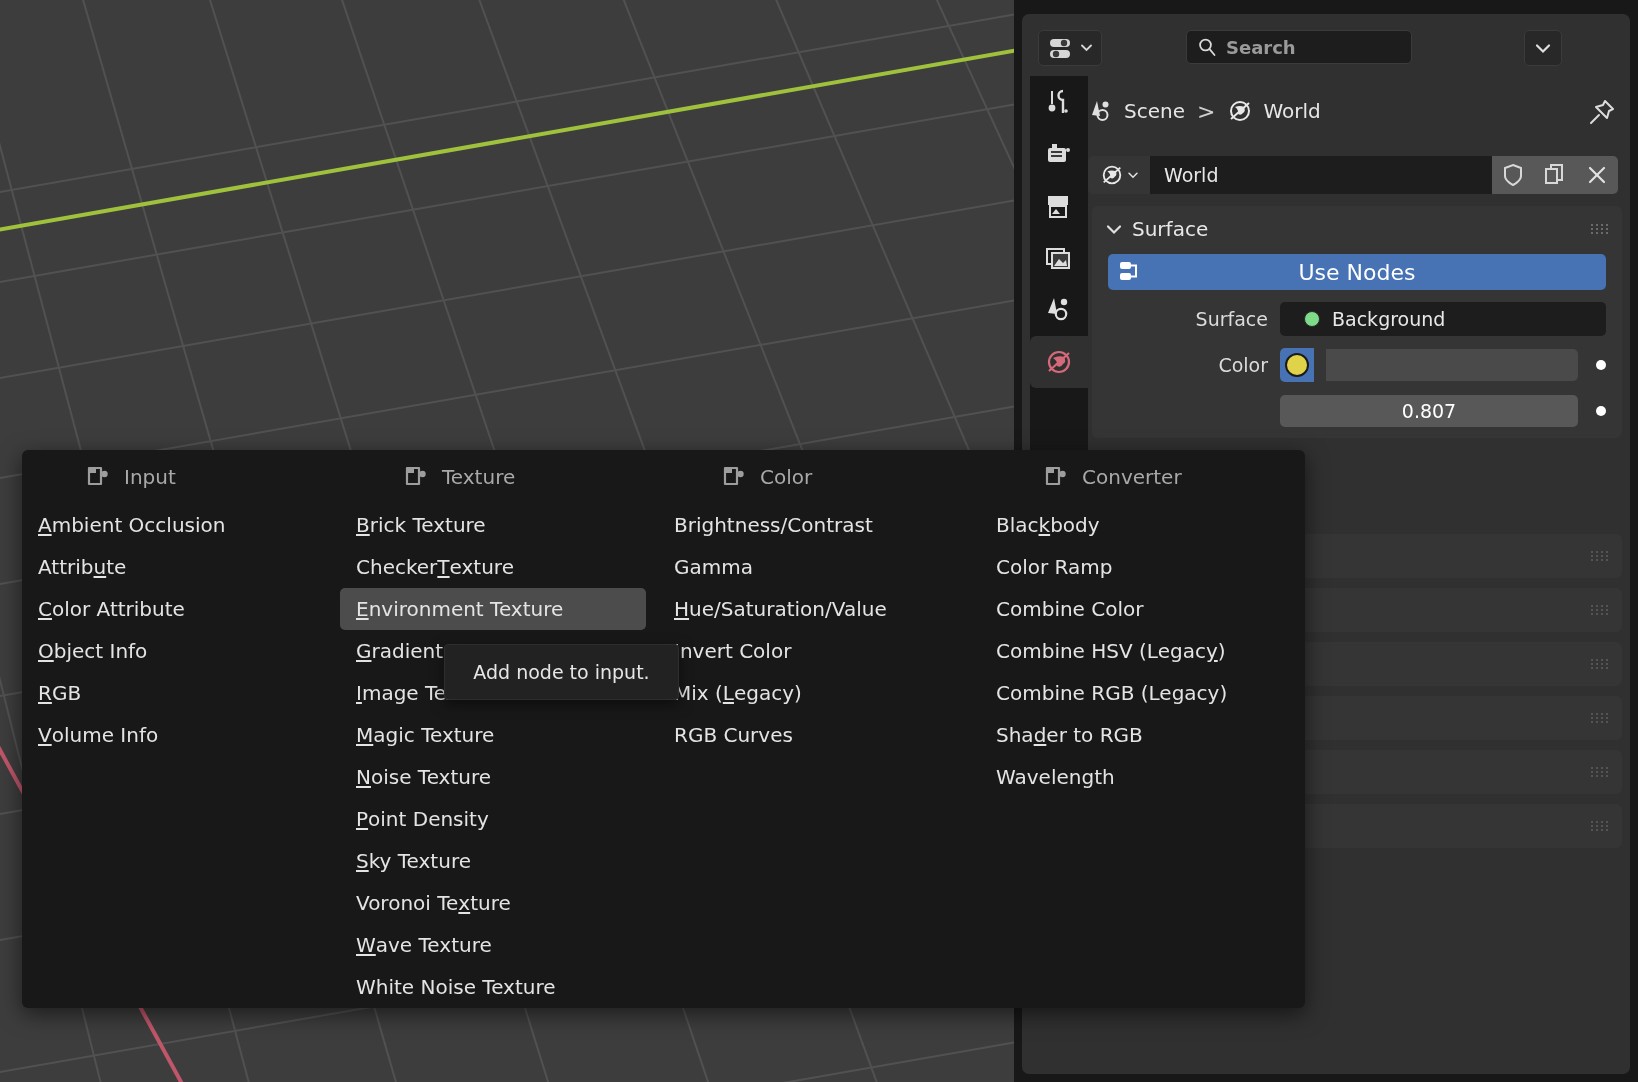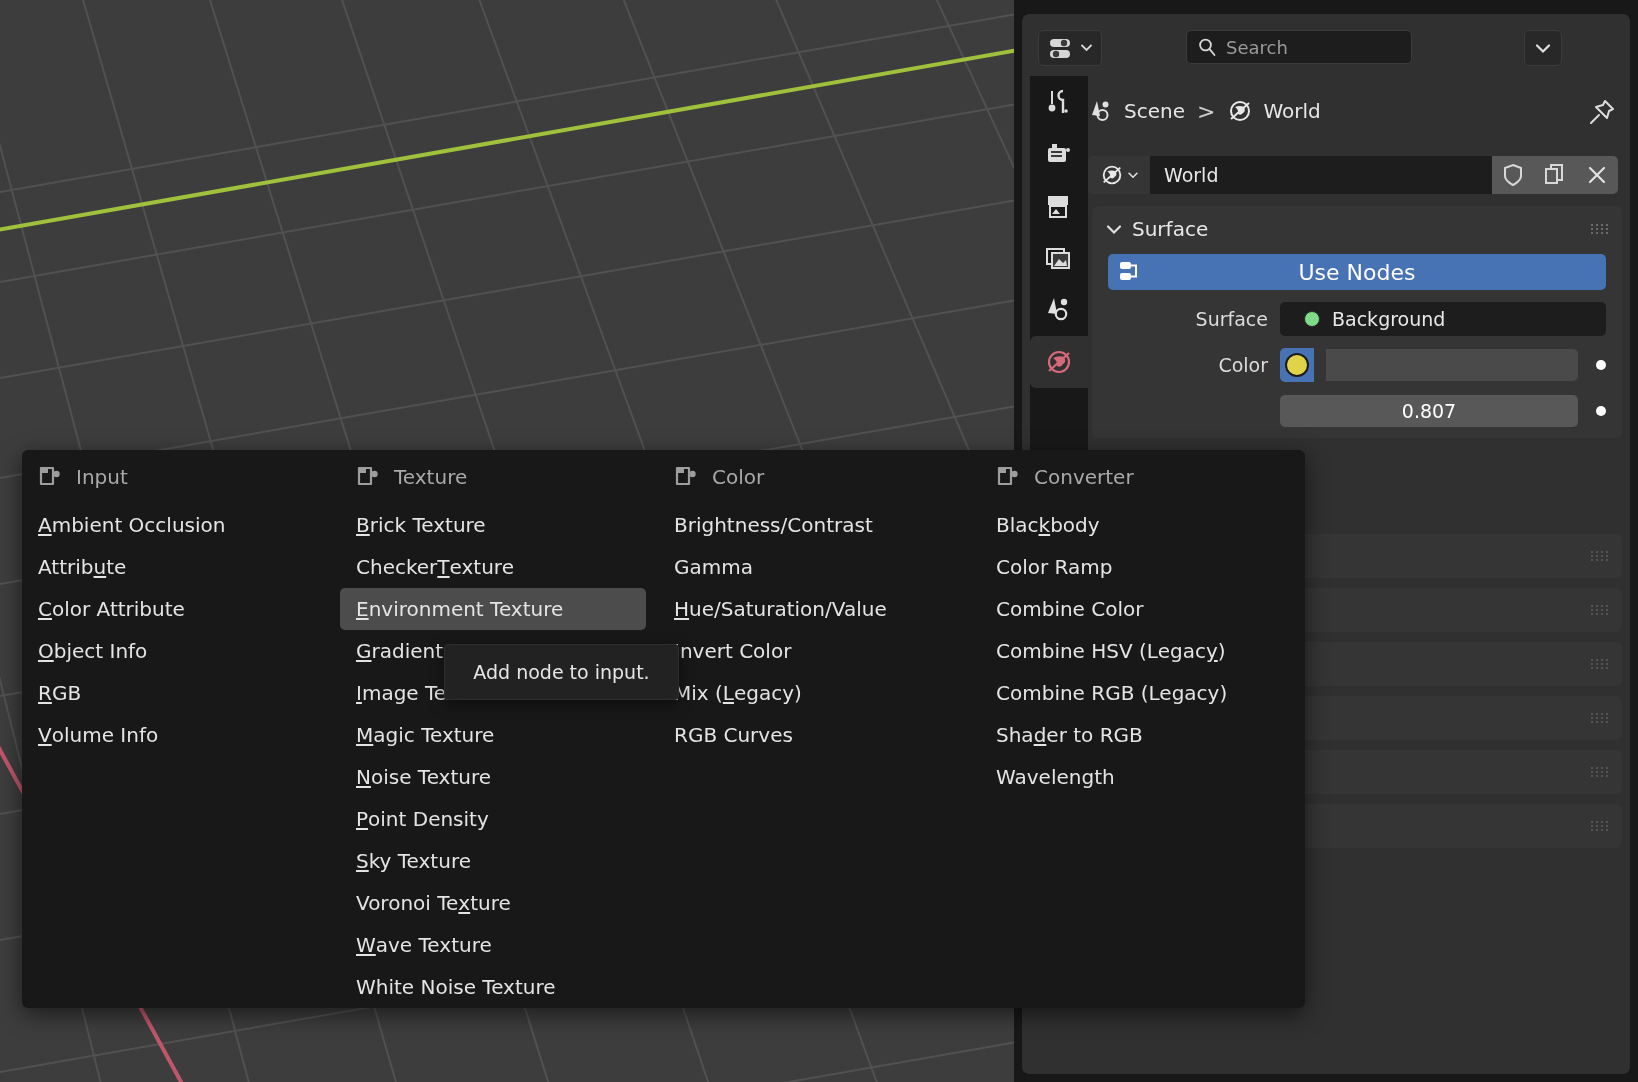--- a/index.html
+++ b/index.html
@@ -61,20 +61,21 @@
     position: absolute;
     left: 164px; top: 16px;
     width: 226px; height: 34px;
     background: #1d1d1d;
     border: 1px solid #3b3b3b;
     border-radius: 5px;
     display: flex; align-items: center;
     padding: 0 10px;
     box-sizing: border-box;
     gap: 9px;
+    font-weight: bold;
   }
   #search-placeholder {
     color: #9a9a9a;
     font-size: 18px;
   }
   #hdr-expand {
     left: 502px; top: 16px; width: 36px; height: 34px;
   }
 
   
@@ -251,20 +252,21 @@
     top: 0;
     width: 320px;
   }
   .col-head {
     display: flex; align-items: center;
     gap: 12px;
     height: 54px;
     padding-left: 16px;
     color: #a9a9a9;
     font-size: 20px;
+    margin-left: 48px;
   }
   .menu-item {
     height: 42px;
     display: flex; align-items: center;
     padding-left: 16px;
     color: #e4e4e4;
     font-size: 20px;
     border-radius: 5px;
     margin-right: 14px;
     white-space: nowrap;

